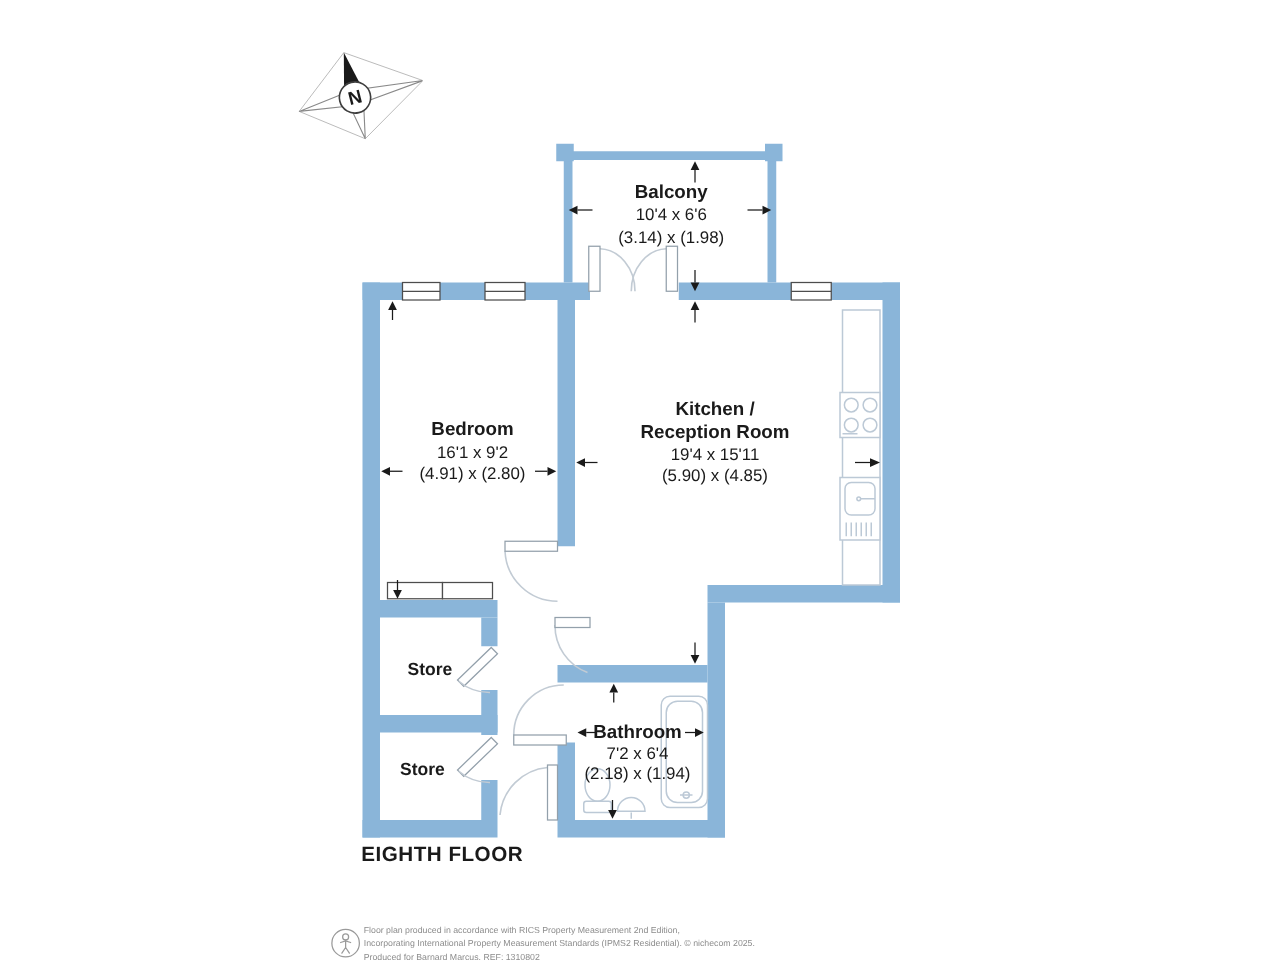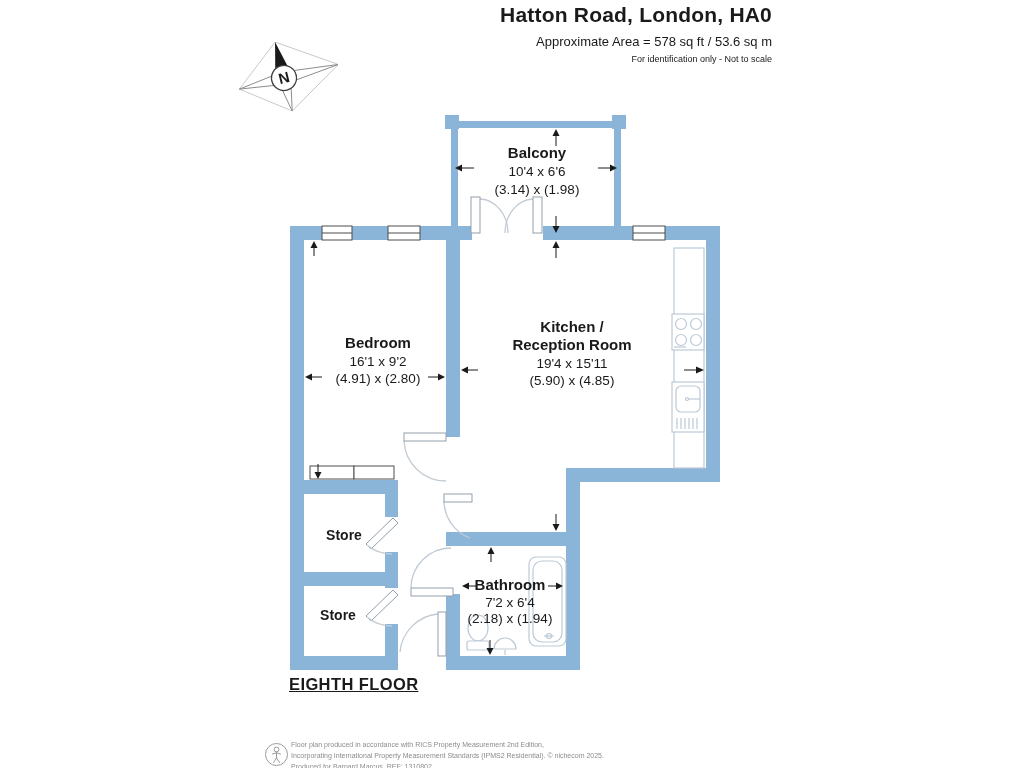--- a/index.html
+++ b/index.html
@@ -6,21 +6,21 @@
     --c-wall:#8ab5d9; --c-door:#c2cbd4; --c-leaf:#93a0ab; --c-fix:#bcc9d6;
     --c-text:#1a1a1a; --c-foot:#8c8c8c; --c-win:#4d4d4d;
   }
   html,body{margin:0;padding:0;background:#fff;}
   .page{position:relative;width:1024px;height:768px;background:#ffffff;overflow:hidden;
         font-family:"Liberation Sans","DejaVu Sans",sans-serif;color:var(--c-text);}
   .header{position:absolute;top:3px;right:252px;text-align:right;}
   .title{font-size:21px;font-weight:bold;letter-spacing:0.2px;}
   .area{font-size:13px;margin-top:7px;}
   .disclaimer{font-size:9px;margin-top:5px;}
-  .floor-label{position:absolute;left:289px;top:675px;font-size:16.5px;font-weight:bold;letter-spacing:0.4px;text-decoration:underline;}
+  .floor-label{position:absolute;left:289px;top:675px;font-size:16.5px;font-weight:bold;letter-spacing:0.4px;}
   .footer{position:absolute;left:291px;top:740px;font-size:7px;line-height:1.55;color:var(--c-foot);}
   .plan-svg{position:absolute;left:0;top:0;}
   .compass-svg{position:absolute;left:238px;top:34px;}
   .footer-icon{position:absolute;left:263px;top:741px;}
 
   .wall{fill:var(--c-wall);}
   .win{fill:#ffffff;stroke:var(--c-win);stroke-width:1;}
   .winline{stroke:var(--c-win);stroke-width:1;}
   .arc{fill:none;stroke:var(--c-door);stroke-width:1.3;}
   .leaf{fill:#ffffff;stroke:var(--c-leaf);stroke-width:1;}
@@ -31,25 +31,20 @@
   .room-name{font:bold 15px "Liberation Sans","DejaVu Sans",sans-serif;text-anchor:middle;fill:var(--c-text);}
   .room-dim{font:13.5px "Liberation Sans","DejaVu Sans",sans-serif;text-anchor:middle;fill:var(--c-text);}
   .store-name{font:bold 14px "Liberation Sans","DejaVu Sans",sans-serif;text-anchor:middle;fill:var(--c-text);}
   .compass-n{font:bold 15px "Liberation Sans","DejaVu Sans",sans-serif;text-anchor:middle;fill:#1a1a1a;}
 </style>
 </head>
 <body>
 
 <div class="page">
 
-  <div class="header">
-    <div class="title">Hatton Road, London, HA0</div>
-    <div class="area">Approximate Area = 578 sq ft / 53.6 sq m</div>
-    <div class="disclaimer">For identification only - Not to scale</div>
-  </div>
 
   <svg class="compass-svg" width="100" height="90" viewBox="0 0 100 90">
     <g transform="translate(46,44) rotate(-14)">
       <polygon points="0,-37 56,0 0,34 -46,0" fill="none" stroke="#b8b8b8" stroke-width="0.7"></polygon>
       <polygon points="56,0 10,-5 10,5" fill="#ffffff" stroke="#8a8a8a" stroke-width="0.9"></polygon>
       <polygon points="0,34 -5,9 5,9" fill="#ffffff" stroke="#8a8a8a" stroke-width="0.9"></polygon>
       <polygon points="-46,0 -10,5 -10,-5" fill="#ffffff" stroke="#8a8a8a" stroke-width="0.9"></polygon>
       <polygon points="0,-37 -7,-8 7,-8" fill="#1a1a1a"></polygon>
       <circle cx="0" cy="0" r="12.5" fill="#ffffff" stroke="#3d3d3d" stroke-width="1.3"></circle>
       <text class="compass-n" x="0" y="5">N</text>

